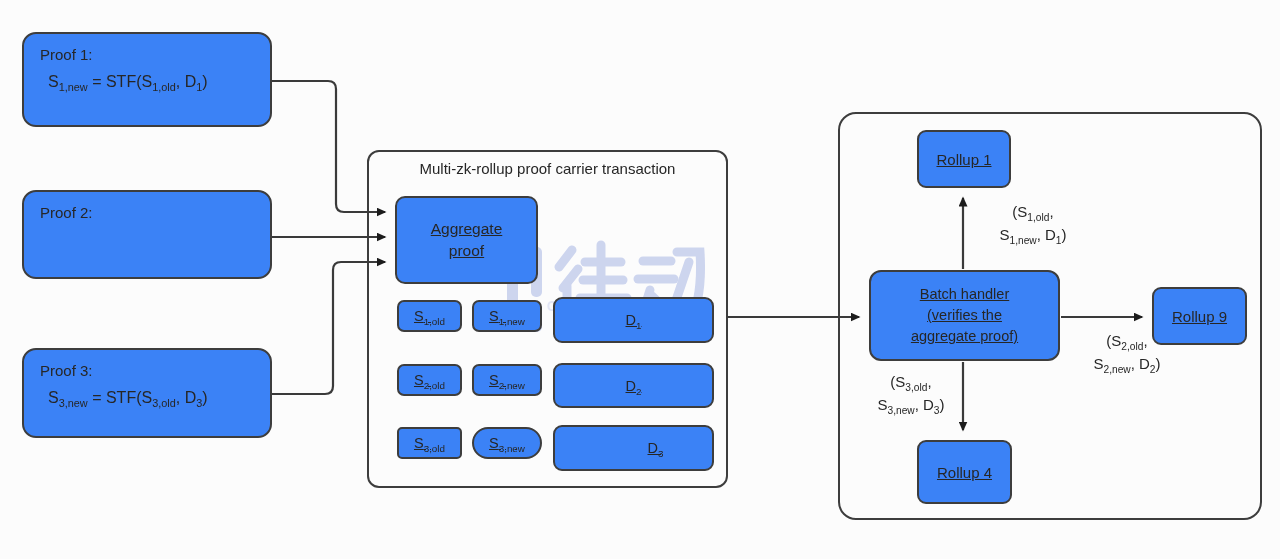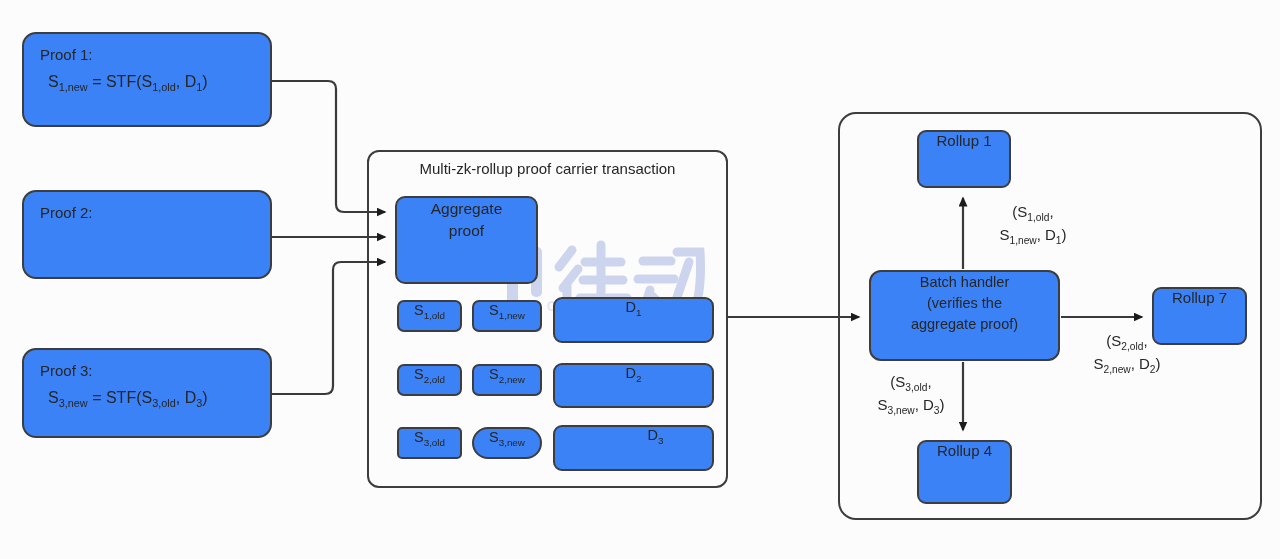--- a/index.html
+++ b/index.html
@@ -4,21 +4,21 @@
 <style>
   html,body { margin:0; padding:0; background:#ffffff; }
   .canvas {
     position:relative; width:1280px; height:559px; background:#fcfcfc;
     font-family:"Liberation Sans", sans-serif; overflow:hidden; color:#262626;
   }
   .box {
     position:absolute; box-sizing:border-box; background:#3b82f6;
     border:2px solid #3d3d3d; color:#262626;
   }
-  .center { display:flex; justify-content:center; text-align:center; }
+  .center { display:flex; align-items:center; justify-content:center; text-align:center;text-decoration:underline; }
   .proof-box { border-radius:14px; padding:10px 14px; }
   .proof-title { font-size:15px; margin:2px 0 10px 2px; }
   .proof-formula { font-size:16px; margin-left:10px; white-space:nowrap; }
   sub { font-size:0.68em; line-height:0; }
   .container-title {
     position:absolute; left:0; right:0; top:8px; text-align:center; font-size:15px; color:#262626;
   }
   .small-label { font-size:14.5px; }
   .edge-label { position:absolute; font-size:15px; text-align:center; line-height:1.55; color:#262626; }
   svg.overlay { position:absolute; left:0; top:0; pointer-events:none; }
@@ -115,21 +115,21 @@
 
   <div class="box" style="left:838px; top:112px; width:424px; height:408px; border-radius:18px; background:transparent;"></div>
 
   <div class="box center" style="left:917px; top:130px; width:94px; height:58px; border-radius:9px; font-size:15px;">
     <span>Rollup 1</span>
   </div>
   <div class="box center" style="left:869px; top:270px; width:191px; height:91px; border-radius:12px; font-size:14.5px; line-height:1.45;">
     <span>Batch handler<br>(verifies the<br>aggregate proof)</span>
   </div>
   <div class="box center" style="left:1152px; top:287px; width:95px; height:58px; border-radius:9px; font-size:15px;">
-    <span>Rollup 7</span>
+    <span>Rollup 9</span>
   </div>
   <div class="box center" style="left:917px; top:440px; width:95px; height:64px; border-radius:9px; font-size:15px;">
     <span>Rollup 4</span>
   </div>
 
   <div class="edge-label" style="left:972px; top:200px; width:122px;">
     <span>(S<sub>1,old</sub>,<br>S<sub>1,new</sub>, D<sub>1</sub>)</span>
   </div>
   <div class="edge-label" style="left:1066px; top:329px; width:122px;">
     <span>(S<sub>2,old</sub>,<br>S<sub>2,new</sub>, D<sub>2</sub>)</span>

